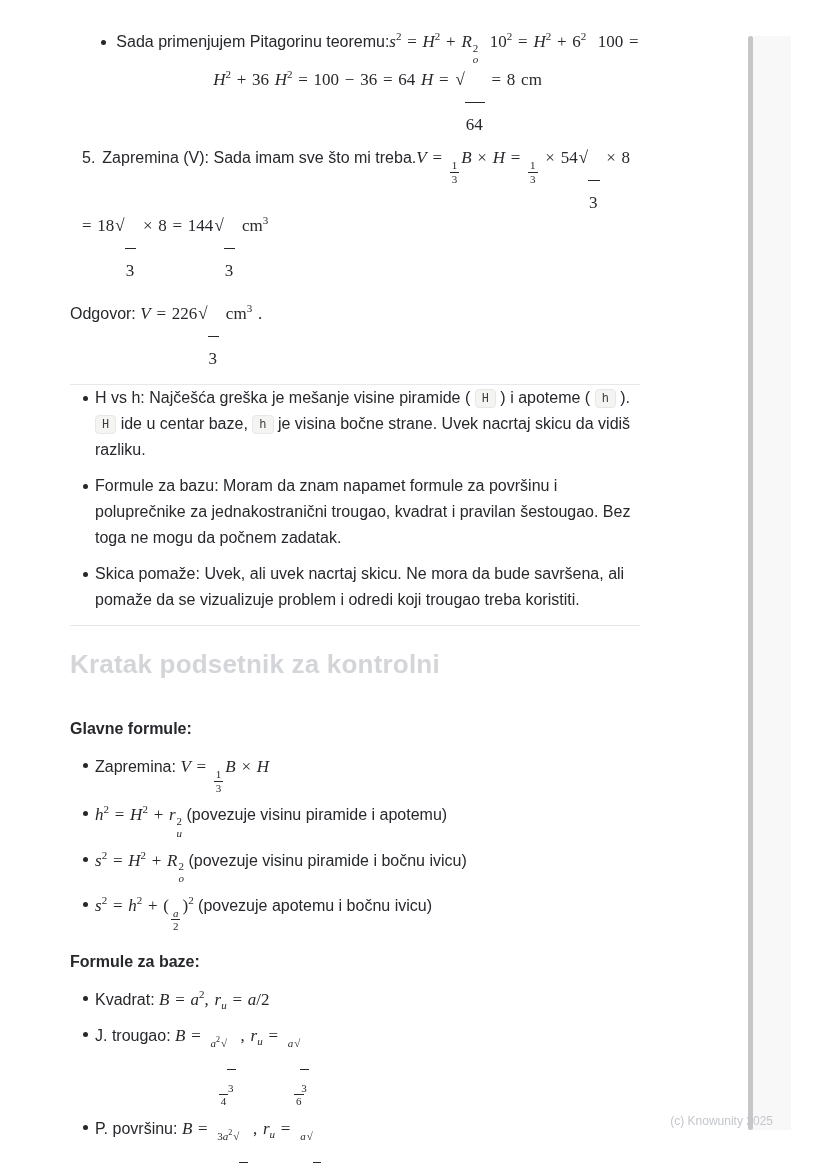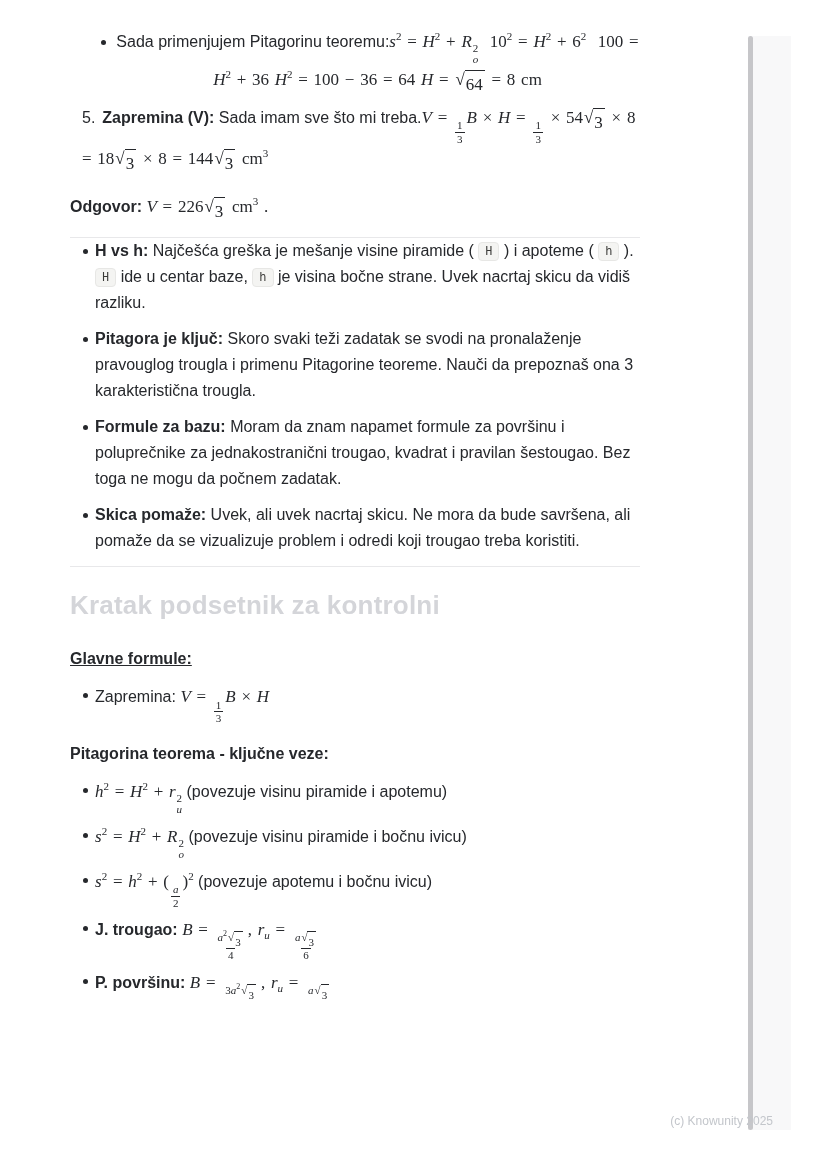--- a/index.html
+++ b/index.html
@@ -25,24 +25,24 @@
   .answer{margin:20px 0 0;line-height:28px;}
 
   .divider{border:none;border-top:1px solid #e8e8ea;margin:16px 0 0;}
   .divider.second{margin-top:12px;}
 
   .section-title{
     font-size:26px;line-height:32px;font-weight:700;
     color:#d4d5d9;margin:22px 0 16px;letter-spacing:0.2px;
   }
   .group-heading{font-weight:700;margin:16px 0 10px;line-height:26px;}
-  .group-heading.first{margin-top:25px;text-decoration:underline;}
+  .group-heading.first{margin-top:36px;}
   .list.formulas .li{line-height:30px;margin-bottom:6px;}
 
-  strong{font-weight:700;}
+  strong{font-weight:400;}
 
   
   .chip{
     font-family:"Liberation Mono","DejaVu Sans Mono",monospace;
     font-size:12px;line-height:1;
     background:#f4f4f2;border:1px solid #e7e7e5;border-radius:4px;
     padding:3px 6px 2px;color:#3a3a38;display:inline-block;vertical-align:1px;
   }
 
   
@@ -53,21 +53,21 @@
   .mss{display:inline-flex;flex-direction:column;align-items:flex-start;
        font-size:11px;line-height:1.05;vertical-align:-0.45em;margin-left:1px;}
   .mss .ss-sub{font-style:italic;}
   .mfrac{display:inline-flex;flex-direction:column;align-items:center;
          font-size:11px;line-height:1.15;vertical-align:-0.55em;margin:0 2px;}
   .mfrac .mnum{display:block;padding:0 2px;}
   .mfrac .mden{display:block;border-top:1px solid currentColor;padding:0 2px;}
   .mfrac sup.msup{font-size:8px;}
   .msqrt{display:inline-flex;align-items:flex-start;margin:0 1px;}
   .msqrt .mrad{line-height:1.12;}
-  .msqrt .mbody{border-top:1px solid currentColor;line-height:1.12;padding:4px 2px 0 1px;}
+  .msqrt .mbody{border-top:1px solid currentColor;line-height:1.12;padding:12px 2px 0 1px;margin-top:32px;}
   .mfrac .msqrt .mrad,.mfrac .msqrt .mbody{line-height:1.1;}
 
   
   .footer{
     position:absolute;top:1102px;right:55px;
     font-size:12px;color:#c3c6cb;z-index:3;margin-top:12px;
   }
   .scroll-track{
     position:absolute;left:748px;top:36px;width:43px;height:1094px;
     background:#f8f8f9;z-index:2;
@@ -123,24 +123,20 @@
     <hr class="divider">
 
 
     <ul class="list">
       <li class="li">
         <span class="dot"></span>
         <div><strong>H vs h:</strong> Najčešća greška je mešanje visine piramide ( <code class="chip">H</code> ) i apoteme ( <code class="chip">h</code> ). <code class="chip">H</code> ide u centar baze, <code class="chip">h</code> je visina bočne strane. Uvek nacrtaj skicu da vidiš razliku.</div>
       </li>
       <li class="li">
         <span class="dot"></span>
-        <div><strong>Pitagora je ključ:</strong> Skoro svaki teži zadatak se svodi na pronalaženje pravouglog trougla i primenu Pitagorine teoreme. Nauči da prepoznaš ona 3 karakteristična trougla.</div>
-      </li>
-      <li class="li">
-        <span class="dot"></span>
         <div><strong>Formule za bazu:</strong> Moram da znam napamet formule za površinu i poluprečnike za jednakostranični trougao, kvadrat i pravilan šestougao. Bez toga ne mogu da počnem zadatak.</div>
       </li>
       <li class="li">
         <span class="dot"></span>
         <div><strong>Skica pomaže:</strong> Uvek, ali uvek nacrtaj skicu. Ne mora da bude savršena, ali pomaže da se vizualizuje problem i odredi koji trougao treba koristiti.</div>
       </li>
     </ul>
 
     <hr class="divider second">
 
@@ -150,21 +146,20 @@
     <ul class="list formulas">
       <li class="li">
         <span class="dot"></span>
         <div>Zapremina: <span class="math"><span class="mi">V</span><span class="mr"> = </span><span class="mfrac">
                 <span class="mnum"><span class="mr">1</span></span>
                 <span class="mden"><span class="mr">3</span></span>
               </span><span class="mi">B</span><span class="mr"> × </span><span class="mi">H</span></span></div>
       </li>
     </ul>
 
-    <p class="group-heading">Pitagorina teorema - ključne veze:</p>
     <ul class="list formulas">
       <li class="li">
         <span class="dot"></span>
         <div><span class="math"><span class="mi">h</span><sup class="msup">2</sup><span class="mr"> = </span><span class="mi">H</span><sup class="msup">2</sup><span class="mr"> + </span><span class="mi">r</span><span class="mss">
                 <span class="ss-sup">2</span>
                 <span class="ss-sub">u</span>
               </span></span> (povezuje visinu piramide i apotemu)</div>
       </li>
       <li class="li">
         <span class="dot"></span>
@@ -175,21 +170,26 @@
       </li>
       <li class="li">
         <span class="dot"></span>
         <div><span class="math"><span class="mi">s</span><sup class="msup">2</sup><span class="mr"> = </span><span class="mi">h</span><sup class="msup">2</sup><span class="mr"> + (</span><span class="mfrac">
                 <span class="mnum"><span class="mi">a</span></span>
                 <span class="mden"><span class="mr">2</span></span>
               </span><span class="mr">)</span><sup class="msup">2</sup></span> (povezuje apotemu i bočnu ivicu)</div>
       </li>
     </ul>
 
+    <p class="group-heading">Formule za baze:</p>
     <ul class="list formulas">
+      <li class="li">
+        <span class="dot"></span>
+        <div><strong>Kvadrat:</strong> <span class="math"><span class="mi">B</span><span class="mr"> = </span><span class="mi">a</span><sup class="msup">2</sup><span class="mr">, </span><span class="mi">r</span><sub class="msub">u</sub><span class="mr"> = </span><span class="mi">a</span><span class="mr">/2</span></span></div>
+      </li>
       <li class="li">
         <span class="dot"></span>
         <div><strong>J. trougao:</strong> <span class="math"><span class="mi">B</span><span class="mr"> = </span><span class="mfrac">
                 <span class="mnum"><span class="mi">a</span><sup class="msup">2</sup><span class="msqrt">
                     <span class="mrad">√</span>
                     <span class="mbody"><span class="mr">3</span></span>
                   </span></span>
                 <span class="mden"><span class="mr">4</span></span>
               </span><span class="mr">, </span><span class="mi">r</span><sub class="msub">u</sub><span class="mr"> = </span><span class="mfrac">
                 <span class="mnum"><span class="mi">a</span><span class="msqrt">

